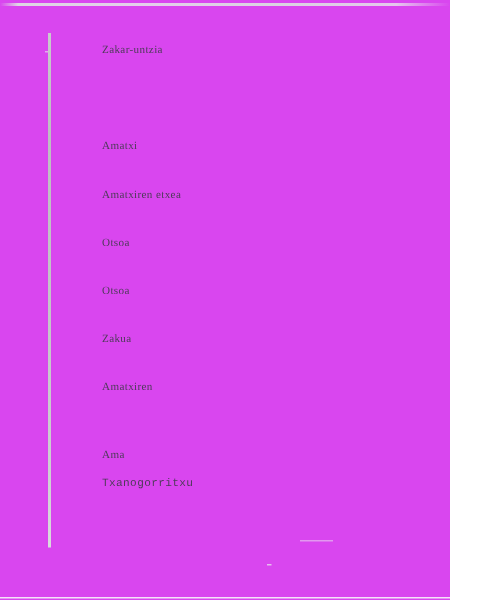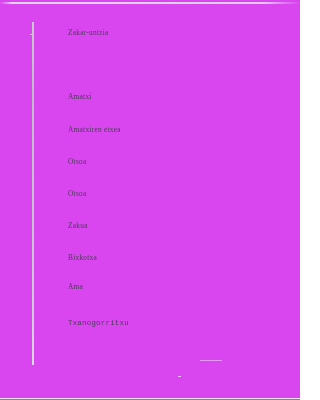--- a/index.html
+++ b/index.html
@@ -132,23 +132,23 @@
       <li class="legend-row" style="top: 185px; text-align: right;">
         <span class="swatch"><span class="swatch-inner" style="background-color: rgb(13, 13, 13);"></span></span>
         <span class="legend-label">Otsoa</span>
       </li>
       <li class="legend-row" style="top: 217.2px;">
         <span class="swatch"><span class="swatch-inner" style="background-color: rgb(142, 211, 244);"></span></span>
         <span class="legend-label">Zakua</span>
       </li>
       <li class="legend-row" style="top: 249.4px;">
         <span class="swatch"><span class="swatch-inner" style="background-color: rgb(169, 104, 92);"></span></span>
-        <span class="legend-label">Bixkotxa</span>
+        <span class="legend-label">Amatxiren</span>
       </li>
-      <li class="legend-row" style="top: 278px;">
+      <li class="legend-row" style="top: 294px;">
         <span class="swatch"><span class="swatch-inner" style="background-color: rgb(214, 71, 154);"></span></span>
         <span class="legend-label">Ama</span>
       </li>
       <li class="legend-row" style="top: 313.8px; font-family: Liberation Mono, monospace;">
         <span class="swatch"><span class="swatch-inner" style="background-color: rgb(217, 15, 30);"></span></span>
         <span class="legend-label">Txanogorritxu</span>
       </li>
     </ul>
 
   <div class="speckle" style="left:178px; top:376px; width:3px; height:1px; opacity:.7;"></div>

